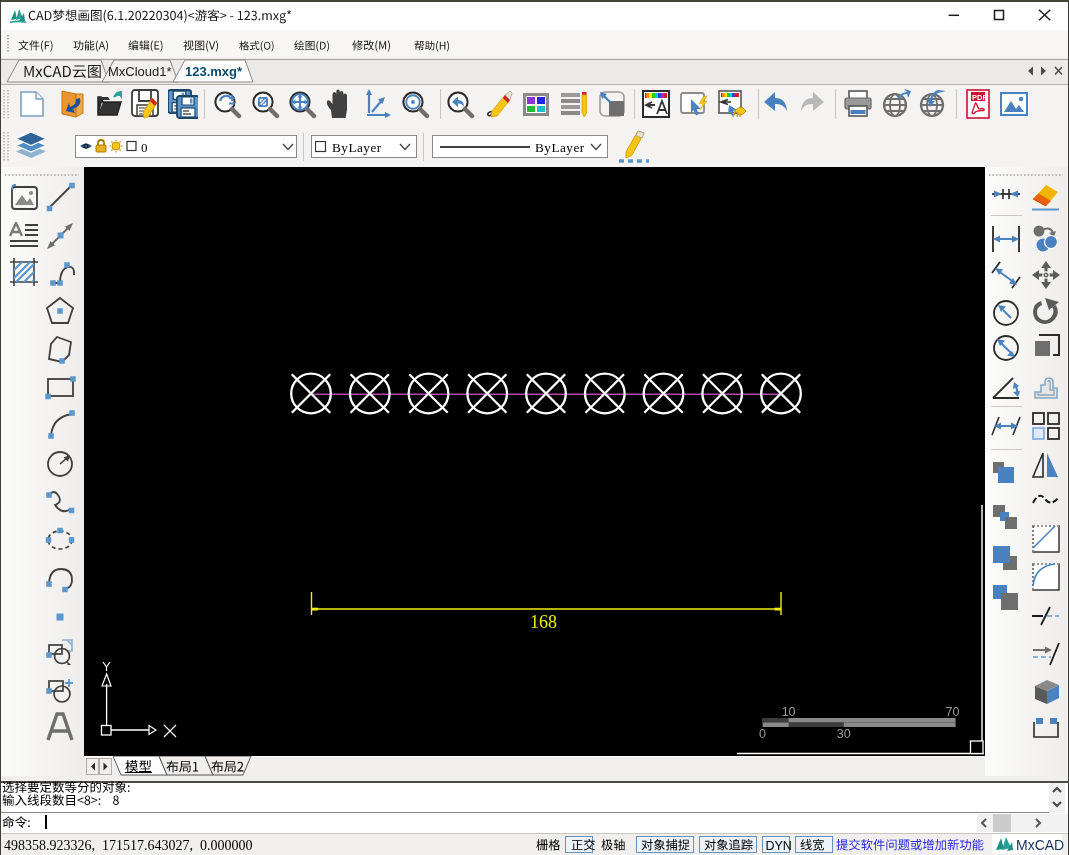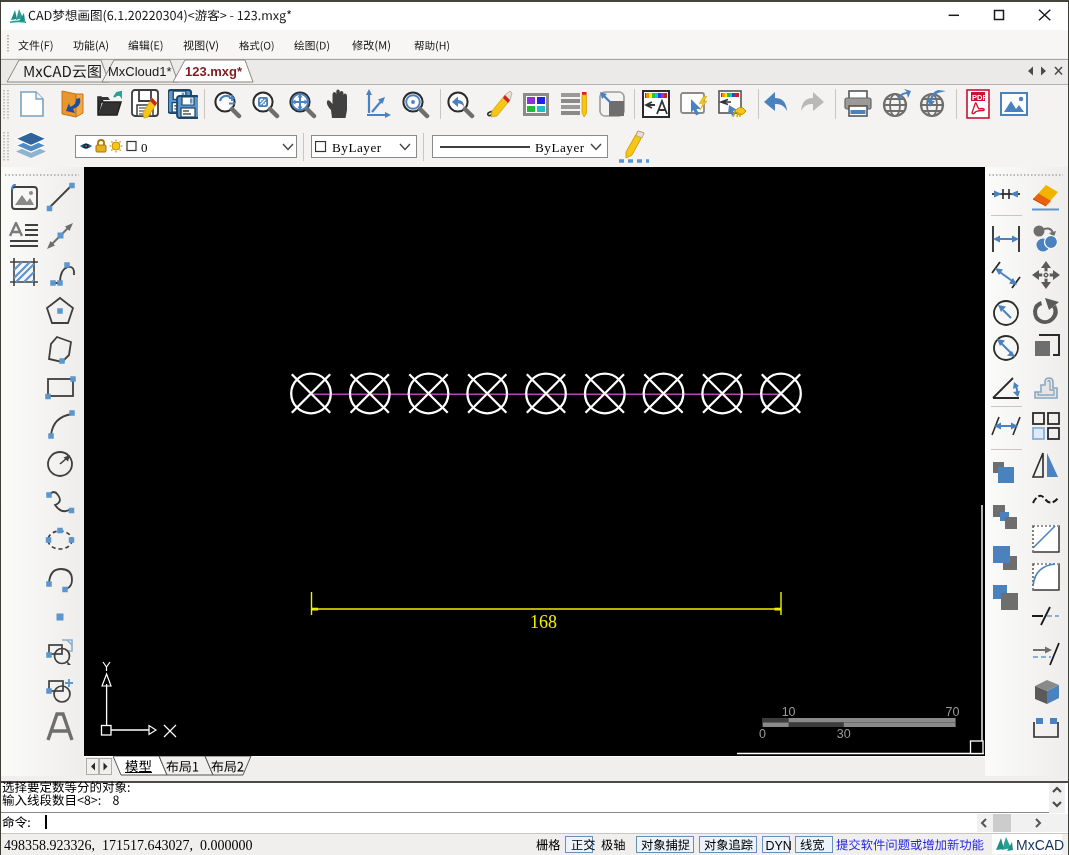--- a/index.html
+++ b/index.html
@@ -81,21 +81,21 @@
       <path d="M1.3 0.0H2.3V-5.1C2.3 -5.9 2.2 -7.0 2.2 -7.8H2.2L3.0 -5.7L4.7 -0.9H5.5L7.2 -5.7L8.0 -7.8H8.0C8.0 -7.0 7.9 -5.9 7.9 -5.1V0.0H9.0V-9.2H7.6L5.8 -4.3C5.6 -3.7 5.4 -3.0 5.2 -2.4H5.1C4.9 -3.0 4.7 -3.7 4.4 -4.3L2.7 -9.2H1.3Z M10.4 0.0H11.6L12.5 -1.6C12.8 -2.0 13.0 -2.4 13.2 -2.8H13.3C13.6 -2.4 13.8 -2.0 14.0 -1.6L15.1 0.0H16.3L14.1 -3.5L16.1 -6.8H14.9L14.1 -5.3C13.9 -5.0 13.7 -4.6 13.5 -4.2H13.4C13.2 -4.6 13.0 -5.0 12.8 -5.3L11.8 -6.8H10.6L12.7 -3.6Z M21.3 0.2C22.5 0.2 23.4 -0.3 24.1 -1.2L23.4 -1.9C22.9 -1.2 22.2 -0.9 21.3 -0.9C19.5 -0.9 18.4 -2.3 18.4 -4.6C18.4 -7.0 19.6 -8.4 21.3 -8.4C22.1 -8.4 22.7 -8.0 23.2 -7.5L23.9 -8.3C23.3 -8.9 22.5 -9.4 21.3 -9.4C19.0 -9.4 17.2 -7.6 17.2 -4.6C17.2 -1.6 19.0 0.2 21.3 0.2Z M24.6 0.0H25.8L26.7 -2.8H30.0L30.9 0.0H32.2L29.0 -9.2H27.7ZM27.0 -3.7 27.4 -5.2C27.7 -6.2 28.0 -7.2 28.3 -8.3H28.4C28.7 -7.2 29.0 -6.2 29.3 -5.2L29.7 -3.7Z M33.5 0.0H35.8C38.6 0.0 40.1 -1.7 40.1 -4.6C40.1 -7.6 38.6 -9.2 35.8 -9.2H33.5ZM34.6 -1.0V-8.3H35.7C37.9 -8.3 38.9 -7.0 38.9 -4.6C38.9 -2.3 37.9 -1.0 35.7 -1.0Z M43.0 -9.6V-8.6H51.5V-9.6ZM42.7 0.6C43.2 0.3 43.9 0.3 50.8 -0.3C51.1 0.2 51.4 0.7 51.6 1.0L52.5 0.5C51.9 -0.7 50.6 -2.5 49.5 -3.9L48.7 -3.5C49.2 -2.8 49.8 -2.0 50.3 -1.2L43.9 -0.7C44.9 -1.9 46.0 -3.5 46.8 -5.1H52.8V-6.0H41.6V-5.1H45.5C44.7 -3.4 43.6 -1.9 43.3 -1.4C42.9 -0.9 42.6 -0.6 42.3 -0.5C42.4 -0.2 42.6 0.3 42.7 0.6Z M58.2 -3.5C59.2 -3.3 60.5 -2.9 61.2 -2.5L61.6 -3.1C60.9 -3.5 59.6 -3.9 58.6 -4.1ZM56.9 -1.9C58.7 -1.7 60.9 -1.2 62.1 -0.8L62.5 -1.5C61.3 -1.9 59.1 -2.4 57.4 -2.6ZM54.5 -10.0V1.0H55.4V0.5H64.1V1.0H65.0V-10.0ZM55.4 -0.4V-9.2H64.1V-0.4ZM58.7 -8.9C58.1 -7.9 57.0 -6.9 55.9 -6.3C56.1 -6.1 56.4 -5.8 56.6 -5.7C56.9 -5.9 57.3 -6.2 57.7 -6.6C58.1 -6.2 58.6 -5.8 59.1 -5.5C58.0 -5.0 56.8 -4.6 55.7 -4.4C55.8 -4.2 56.0 -3.8 56.1 -3.6C57.4 -3.9 58.7 -4.3 59.9 -5.0C60.9 -4.4 62.1 -4.0 63.3 -3.7C63.4 -4.0 63.7 -4.3 63.8 -4.4C62.7 -4.6 61.6 -5.0 60.6 -5.4C61.6 -6.1 62.4 -6.8 62.9 -7.6L62.4 -8.0L62.2 -7.9H59.0C59.2 -8.2 59.3 -8.4 59.5 -8.6ZM58.2 -7.1 58.3 -7.2H61.6C61.1 -6.7 60.5 -6.2 59.9 -5.9C59.2 -6.2 58.7 -6.6 58.2 -7.1Z" fill="#1a1a1a" transform="scale(1.1956)"></path>
     </g>
   </svg>
 <svg style="position:absolute;left:101px;top:58px;" width="78" height="26" viewBox="0 0 78 26">
     <polygon points="1,24 13,2 69,2 77,24" fill="#f2f0ee" stroke="#8a8782" stroke-width="1"></polygon>
   </svg>
 <div style="position:absolute;left:108px;top:64px;font-family:'Liberation Sans';font-size:13px;color:#1a1a1a;">MxCloud1*</div>
 <svg style="position:absolute;left:172px;top:58px;" width="82" height="26" viewBox="0 0 82 26">
     <polygon points="1,24 13,2 73,2 81,24" fill="#ffffff" stroke="#8a8782" stroke-width="1"></polygon>
   </svg>
-<div style="position:absolute;left:185px;top:64px;font-family:'Liberation Sans';font-size:13px;font-weight:bold;color:#7f1d1d;">123.mxg*</div>
+<div style="position:absolute;left:185px;top:64px;font-family:'Liberation Sans';font-size:13px;font-weight:bold;color:#0c4a6e;">123.mxg*</div>
 <svg style="position:absolute;left:1020px;top:63px;" width="46" height="16" viewBox="0 0 46 16">
 <path d="M8 8 L13 3.5 L13 12.5 Z" fill="#4a4a4a"></path>
 <path d="M21 3.5 L26 8 L21 12.5 Z" fill="#4a4a4a"></path>
 <path d="M35 4 L42 11.5 M42 4 L35 11.5" stroke="#4a4a4a" stroke-width="1.5"></path>
   </svg>
 <svg style="position:absolute;left:2px;top:89px;" width="8" height="32" viewBox="0 0 8 32">
     <path d="M2 1 L2 31 M6 1 L6 31" stroke="#bbb8b4" stroke-width="1.6" stroke-dasharray="1.5,1.5"></path>
   </svg>
 <svg style="position:absolute;left:17px;top:89px;" width="30" height="30" viewBox="0 0 30 30">
     <path d="M4 3 L19 3 L26 10 L26 27 L4 27 Z" fill="#ffffff" stroke="#7ba0c0" stroke-width="1.6"></path>

